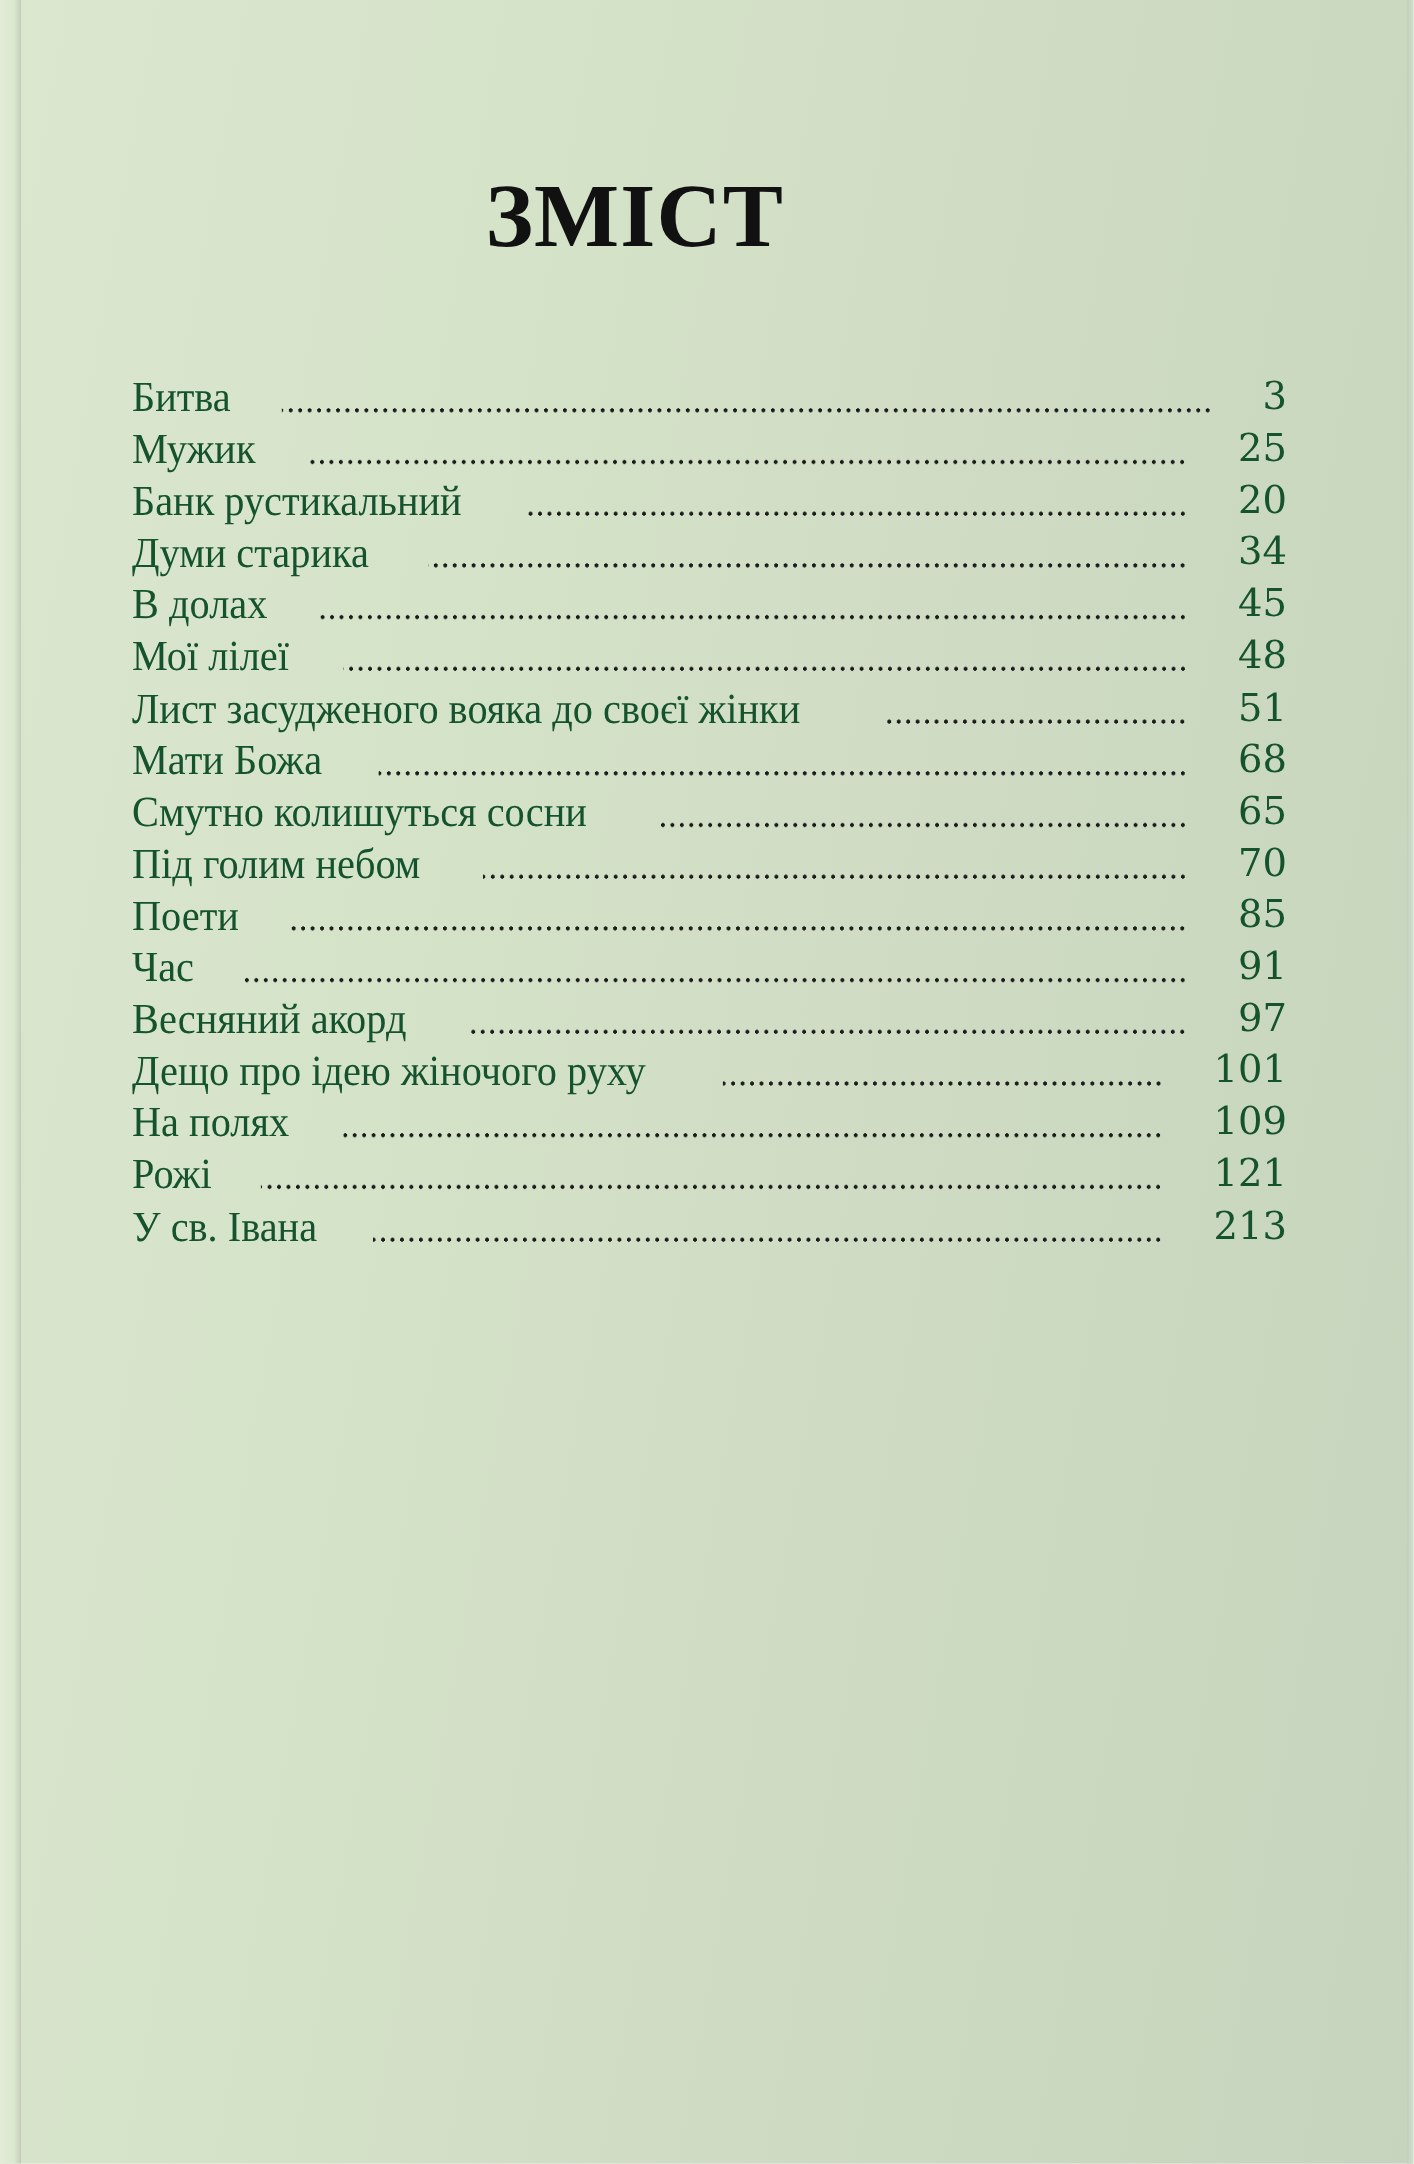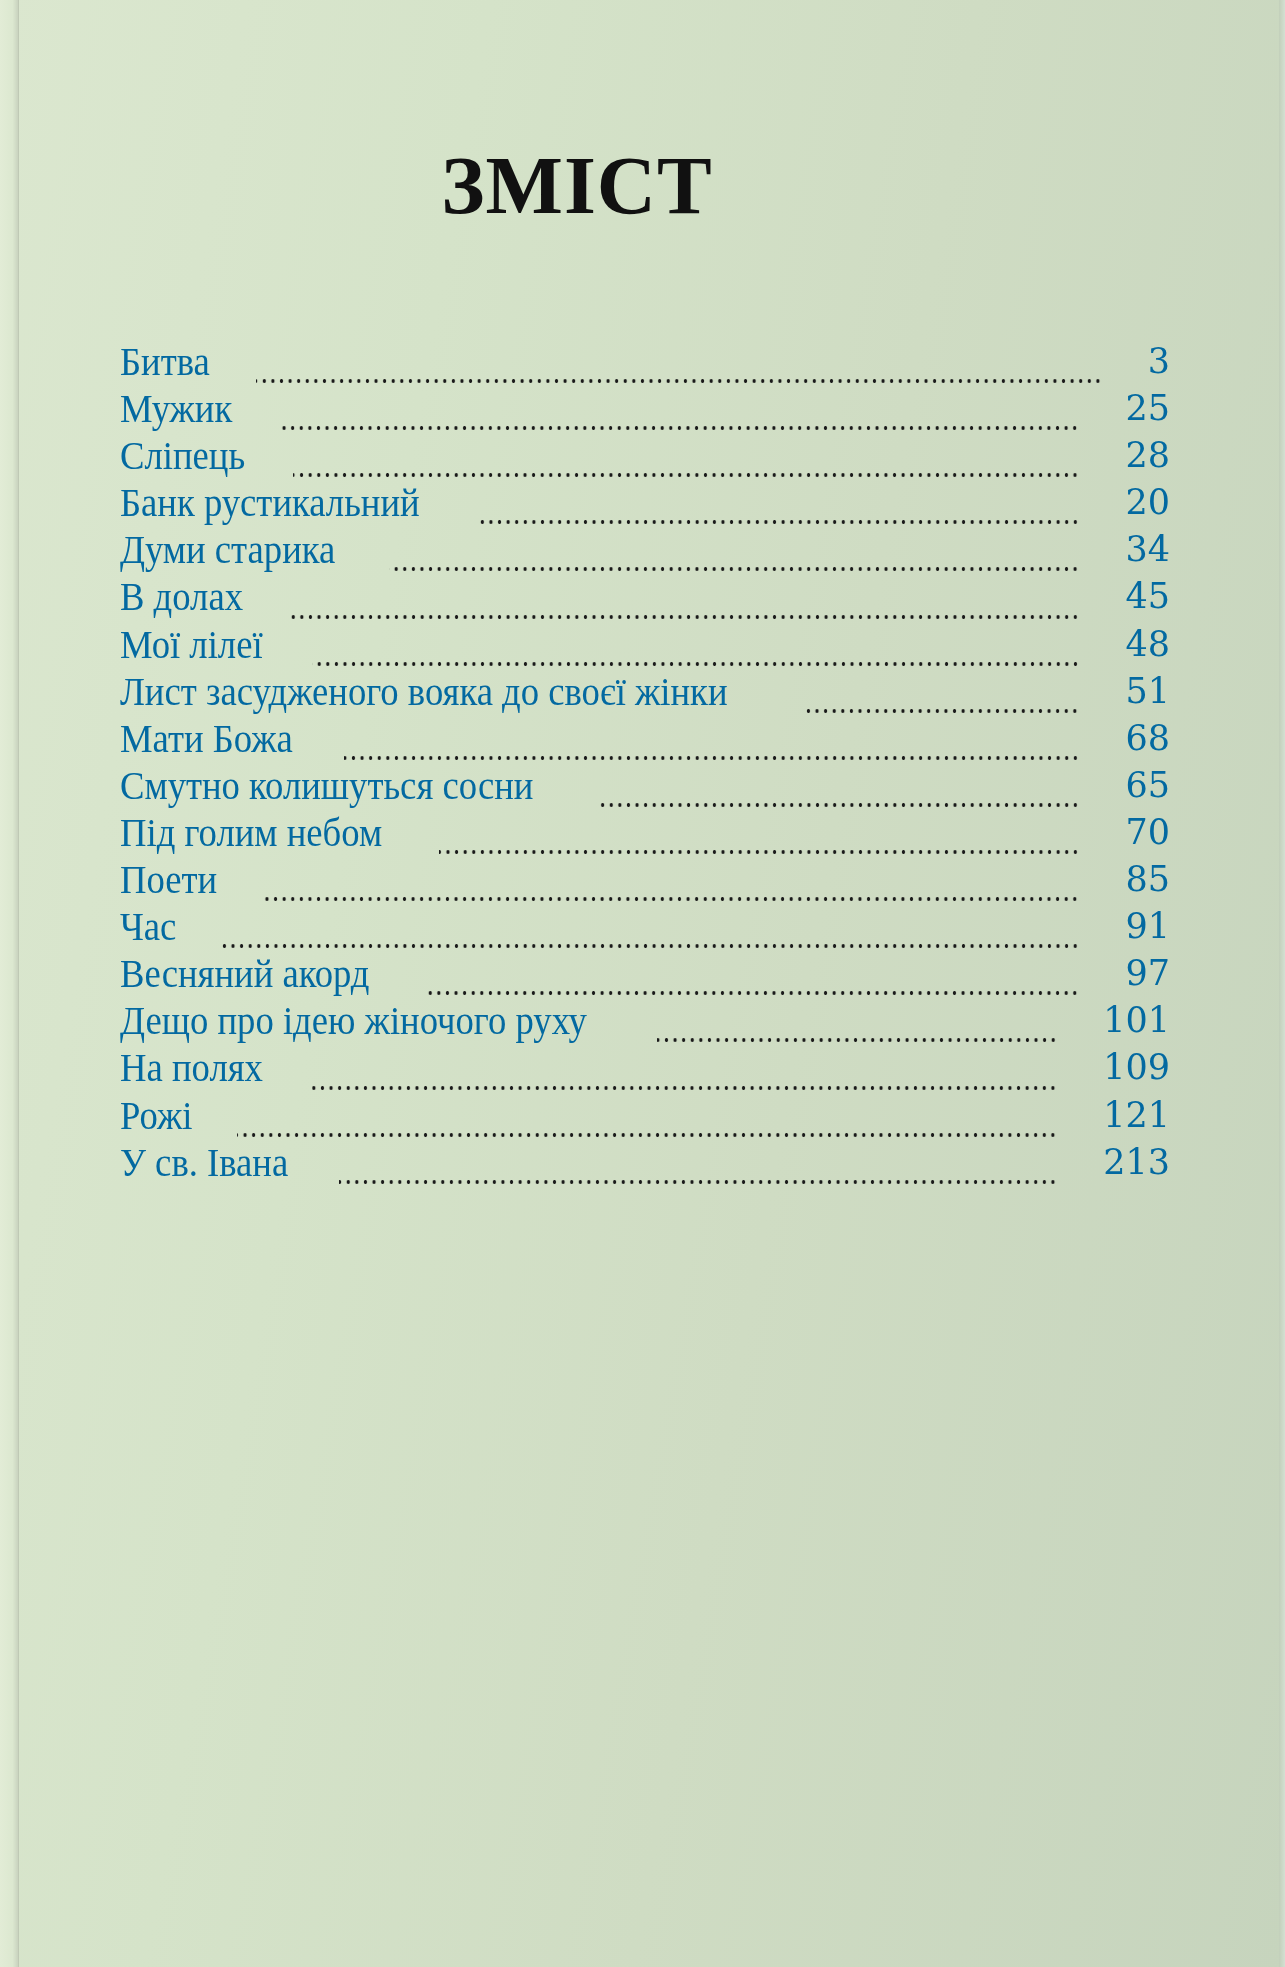--- a/index.html
+++ b/index.html
@@ -29,45 +29,45 @@
       right: 0;
       top: 0;
       width: 6px;
       height: 1967px;
       background: linear-gradient(90deg, #c2cfba, #d3e0d2);
     }
     .title {
       position: absolute;
       left: 0;
       width: 1154px;
-      top: 90px;
+      top: 101px;
       text-align: center;
       font-family: "Liberation Serif", "DejaVu Serif", serif;
       font-size: 82px;
       letter-spacing: 1px;
       color: #111;
       line-height: 1;
     }
     .toc {
       position: absolute;
       left: 120px;
       top: 338px;
       width: 1050px;
       margin: 0;
       padding: 0;
       list-style: none;
     }
     .toc-row {
       display: flex;
-      align-items: flex-end;
+      align-items: flex-start;
       height: 47.1px;
       font-family: "Liberation Serif", "DejaVu Serif", serif;
       font-size: 39px;
       line-height: 47.1px;
-      color: #0369a1;
+      color: #14532d;
       white-space: nowrap;
       gap: 44px;
     }
     .toc-title {
       flex: 0 0 auto;
       transform: scaleX(0.94);
       transform-origin: left center;
     }
     .toc-leader {
       flex: 1 1 auto;
@@ -106,25 +106,20 @@
 <ul class="toc">
   <li class="toc-row">
       <span class="toc-title">Битва</span>
       <span class="toc-leader"></span>
       <span class="toc-page">3</span>
     </li>
   <li class="toc-row">
       <span class="toc-title">Мужик</span>
       <span class="toc-leader"></span>
       <span class="toc-page">25</span>
-    </li>
-  <li class="toc-row">
-      <span class="toc-title">Сліпець</span>
-      <span class="toc-leader"></span>
-      <span class="toc-page">28</span>
     </li>
   <li class="toc-row">
       <span class="toc-title">Банк рустикальний</span>
       <span class="toc-leader"></span>
       <span class="toc-page">20</span>
     </li>
   <li class="toc-row">
       <span class="toc-title">Думи старика</span>
       <span class="toc-leader"></span>
       <span class="toc-page">34</span>

